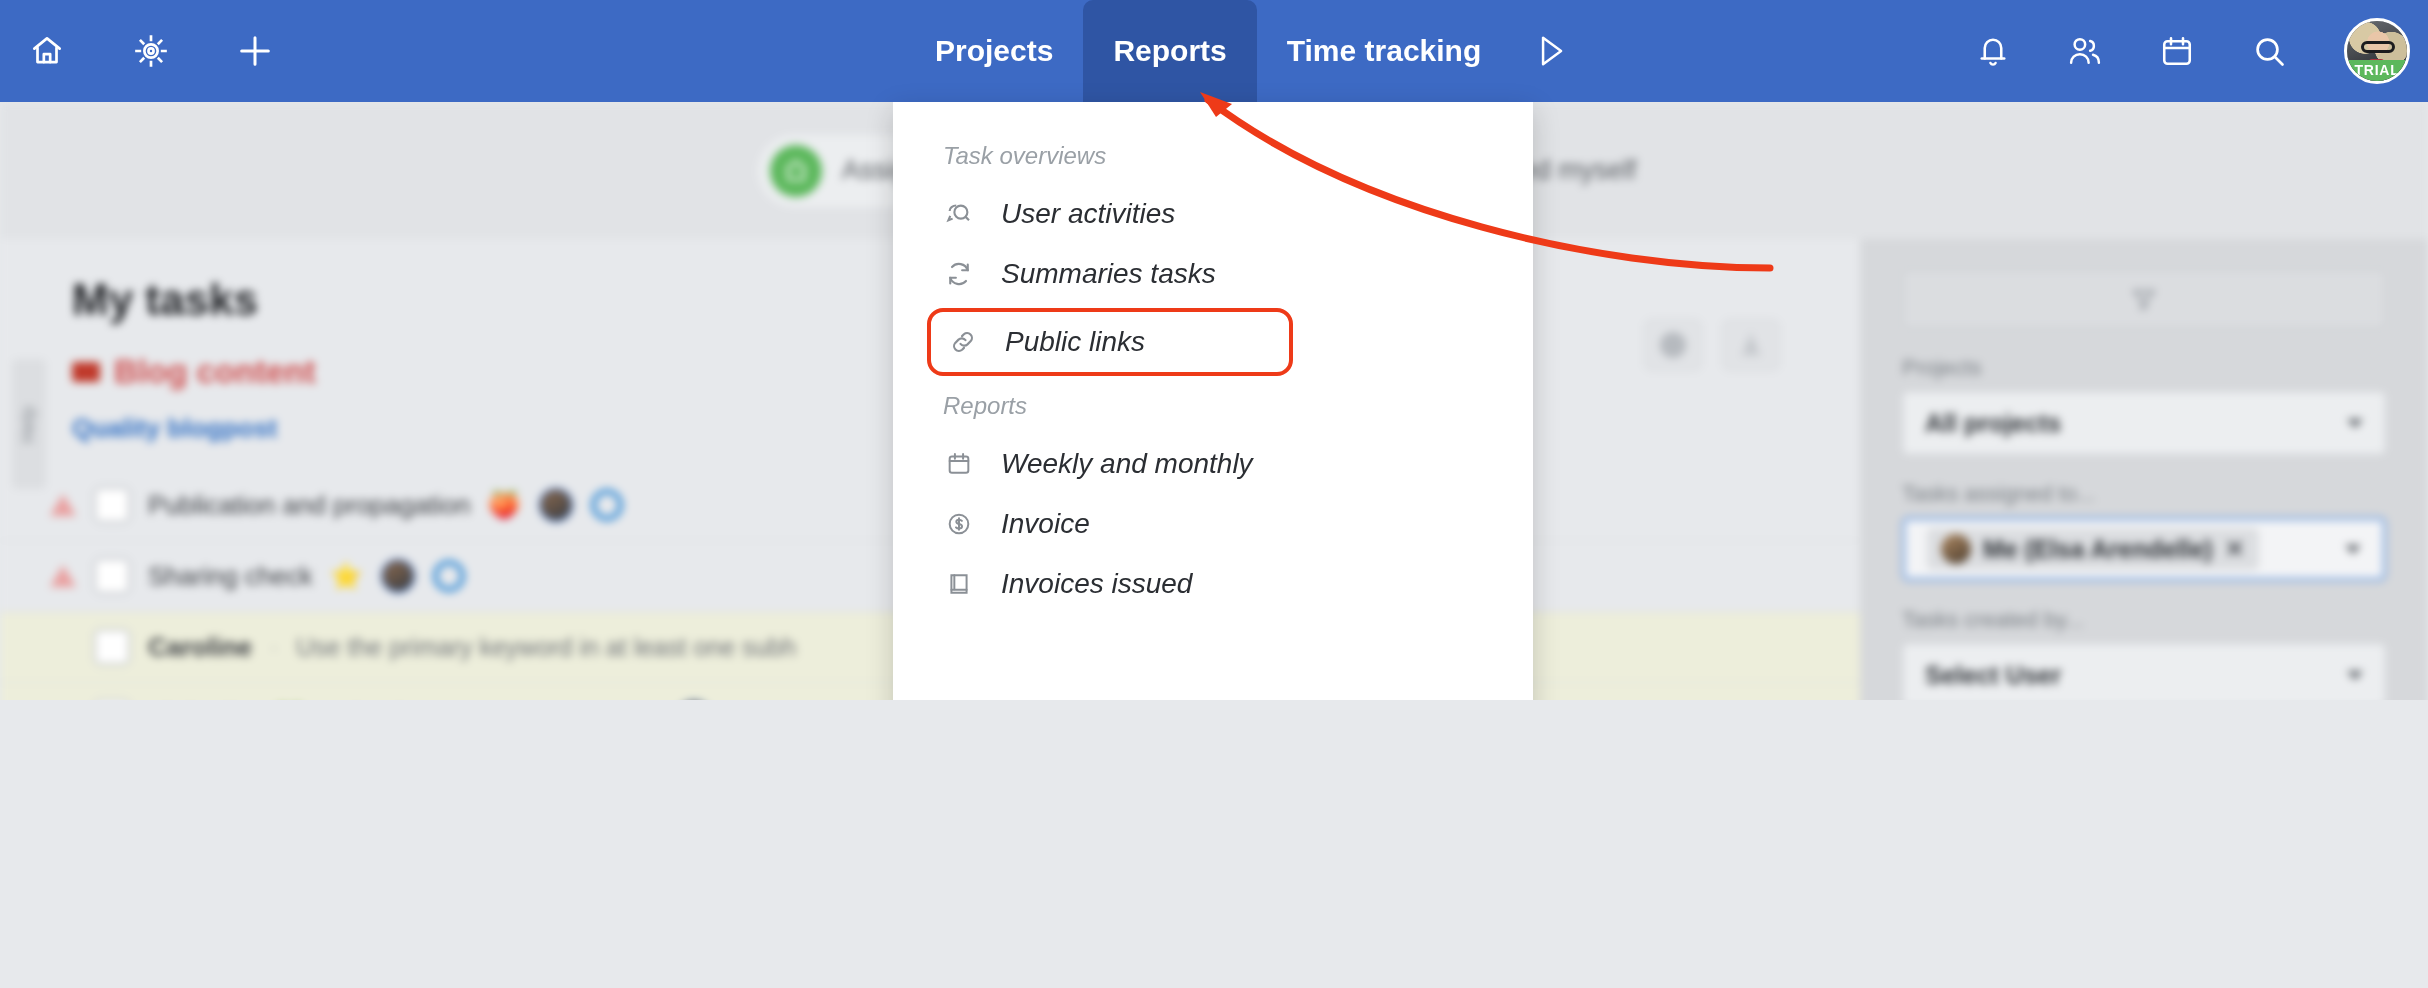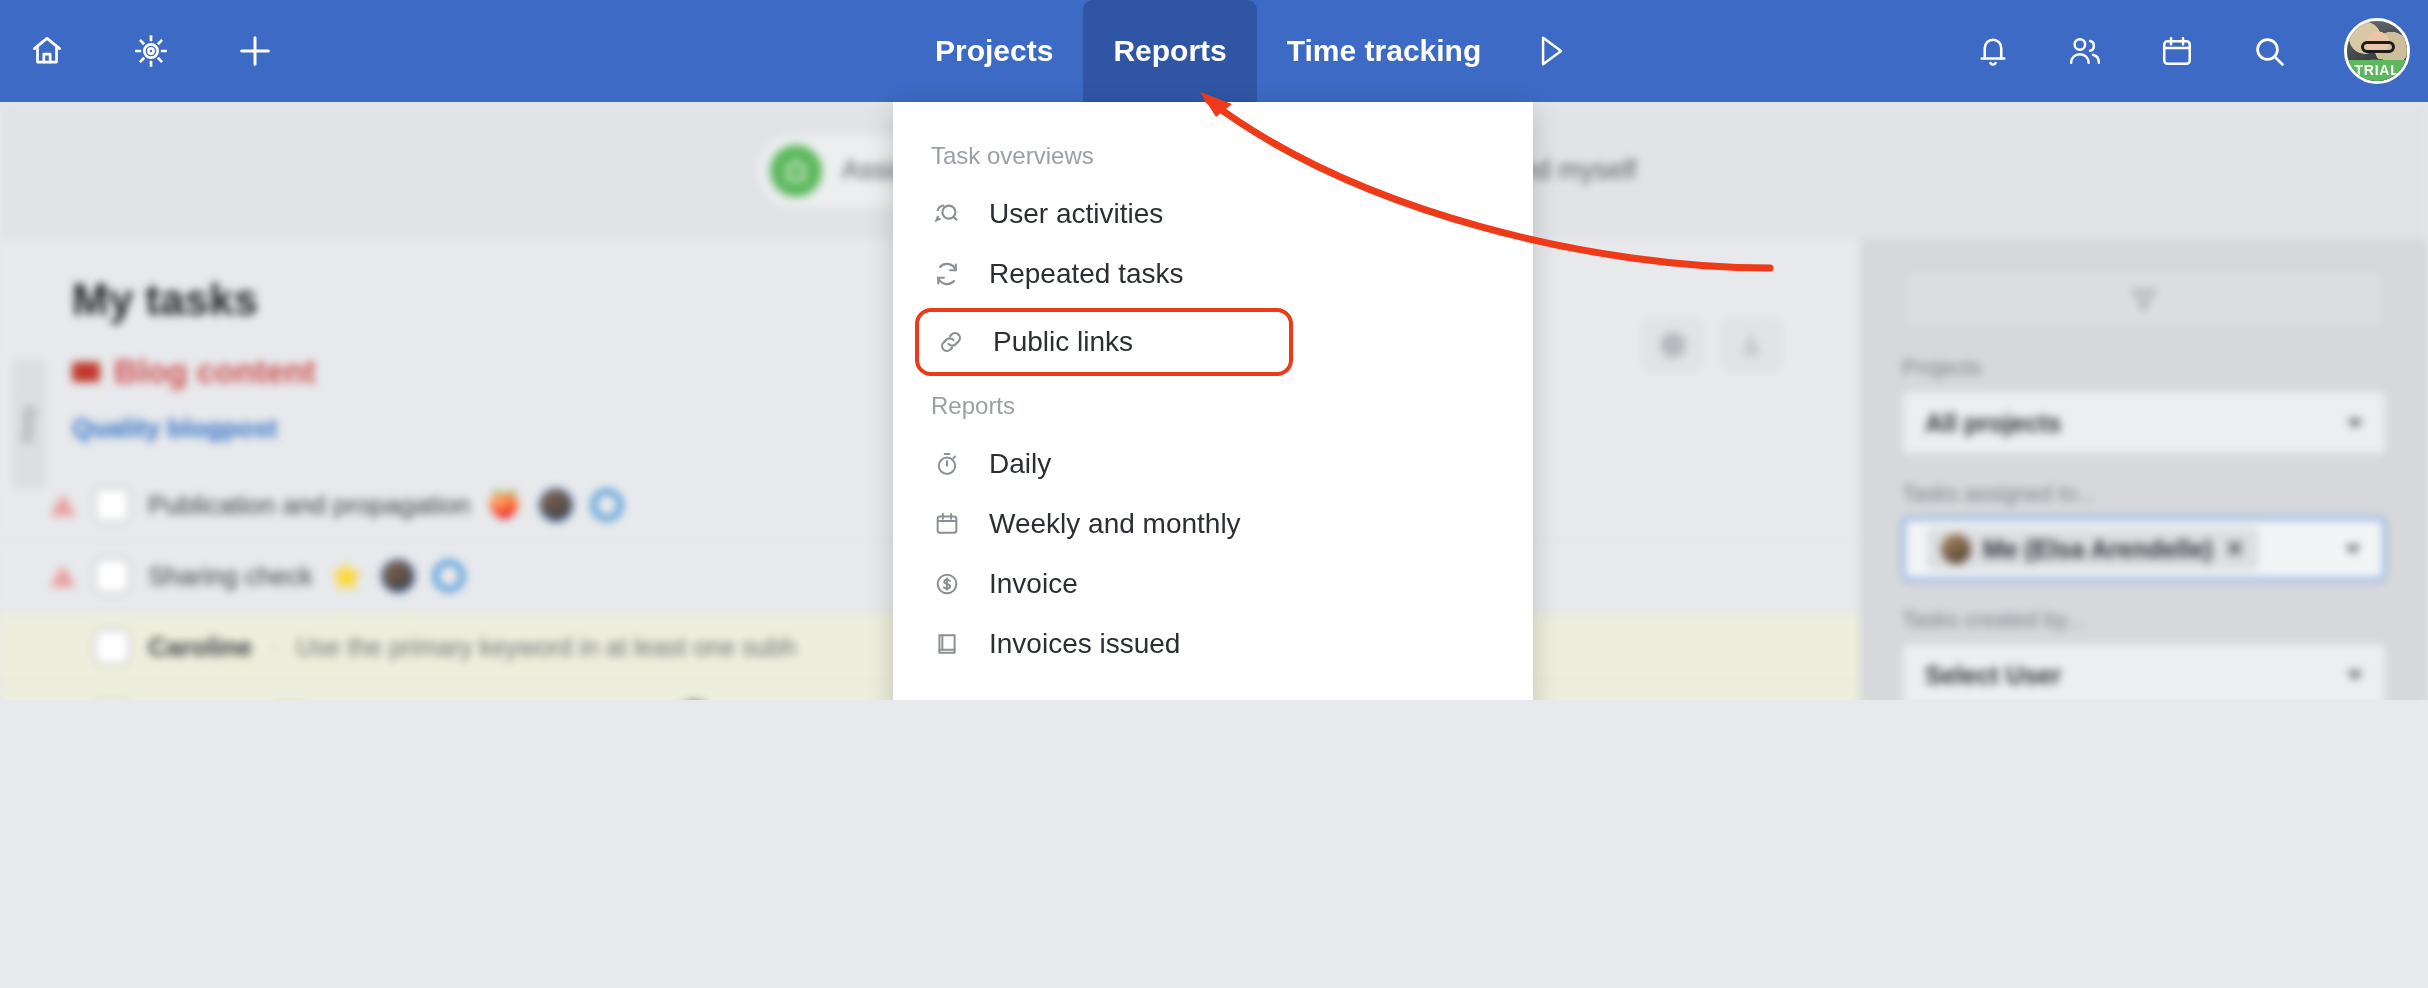--- a/index.html
+++ b/index.html
@@ -161,21 +161,21 @@
 
   .icon-btn-row { position: absolute; right: 80px; top: 80px; display: flex; gap: 20px; }
   .icon-btn { width: 58px; height: 52px; background: #e1e3e6; border: 1px solid #d3d6d9;
     border-radius: 7px; display: flex; align-items: center; justify-content: center; cursor: pointer;}
   .icon-btn .blob { width: 26px; height: 26px; background: #b6babf; border-radius: 50%; }
 
   
   .menu {
     position: absolute; left: 893px; top: 102px; width: 640px; height: 886px;
     background: #ffffff; box-shadow: 0 8px 26px rgba(0,0,0,.18);
-    padding: 28px 0 0 0; z-index: 20;
+    padding: 28px 0 0 12px; z-index: 20; font-style: italic;
   }
   .menu-group { font-size: 24px; color: #9aa0a6; padding: 12px 0 14px 38px; }
   .menu-item {
     display: flex; align-items: flex-end; gap: 26px;
     padding: 14px 0 14px 38px; cursor: pointer;
   }
   .menu-item .mi-ico { width: 32px; height: 32px; display:flex; align-items:center; justify-content:center; flex:0 0 auto;}
   .menu-item .mi-label { font-size: 28px; color: #2b2e33; white-space: nowrap; }
   .menu-item.boxed {
     border: 4px solid #ee3a18; border-radius: 16px;
@@ -445,48 +445,37 @@
 
     <div class="menu-item">
       <span class="mi-ico">
         <svg width="30" height="30" viewBox="0 0 24 24" fill="none" stroke="#8b9096" stroke-width="1.7" stroke-linecap="round">
             <path d="M19 9a7.5 7.5 0 0 0-12.6-2.6"></path>
             <path d="M5 15a7.5 7.5 0 0 0 12.6 2.6"></path>
             <path d="M19 4.5V9h-4.5"></path>
             <path d="M5 19.5V15h4.5"></path>
           </svg>
       </span>
-      <span class="mi-label">Repeated tasks</span>
+      <span class="mi-label">Summaries tasks</span>
     </div>
 
 
     <div class="menu-item boxed">
       <span class="mi-ico">
         <svg width="30" height="30" viewBox="0 0 24 24" fill="none" stroke="#8b9096" stroke-width="1.7" stroke-linecap="round">
             <path d="M10 13.5a3.8 3.8 0 0 0 5.6.4l2.6-2.6a3.9 3.9 0 0 0-5.5-5.5l-1.5 1.5"></path>
             <path d="M14 10.5a3.8 3.8 0 0 0-5.6-.4l-2.6 2.6a3.9 3.9 0 0 0 5.5 5.5l1.5-1.5"></path>
           </svg>
       </span>
       <span class="mi-label">Public links</span>
     </div>
 
     <div class="menu-group">Reports</div>
 
 
-    <div class="menu-item">
-      <span class="mi-ico">
-        <svg width="28" height="28" viewBox="0 0 24 24" fill="none" stroke="#8b9096" stroke-width="1.7" stroke-linecap="round">
-            <circle cx="12" cy="13.5" r="7"></circle>
-            <path d="M12 9.5v4"></path>
-            <path d="M10 3.5h4"></path>
-            <path d="M17.5 7 19 5.5"></path>
-          </svg>
-      </span>
-      <span class="mi-label">Daily</span>
-    </div>
 
     <div class="menu-item">
       <span class="mi-ico">
         <svg width="28" height="28" viewBox="0 0 24 24" fill="none" stroke="#8b9096" stroke-width="1.7" stroke-linecap="round">
             <rect x="4" y="5.5" width="16" height="14" rx="2"></rect>
             <path d="M4 9.5h16"></path>
             <path d="M8.5 3.5v4M15.5 3.5v4"></path>
           </svg>
       </span>
       <span class="mi-label">Weekly and monthly</span>

